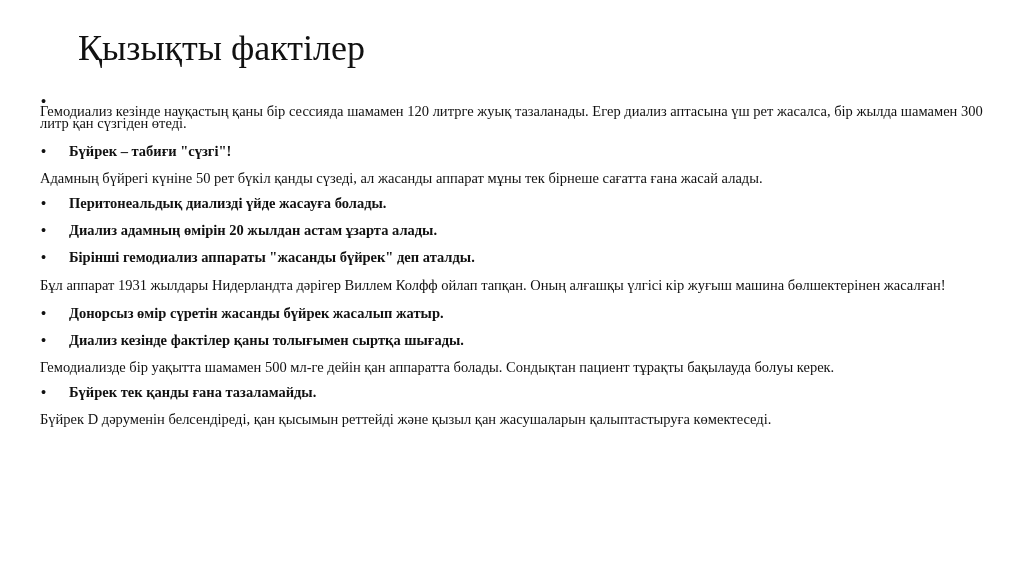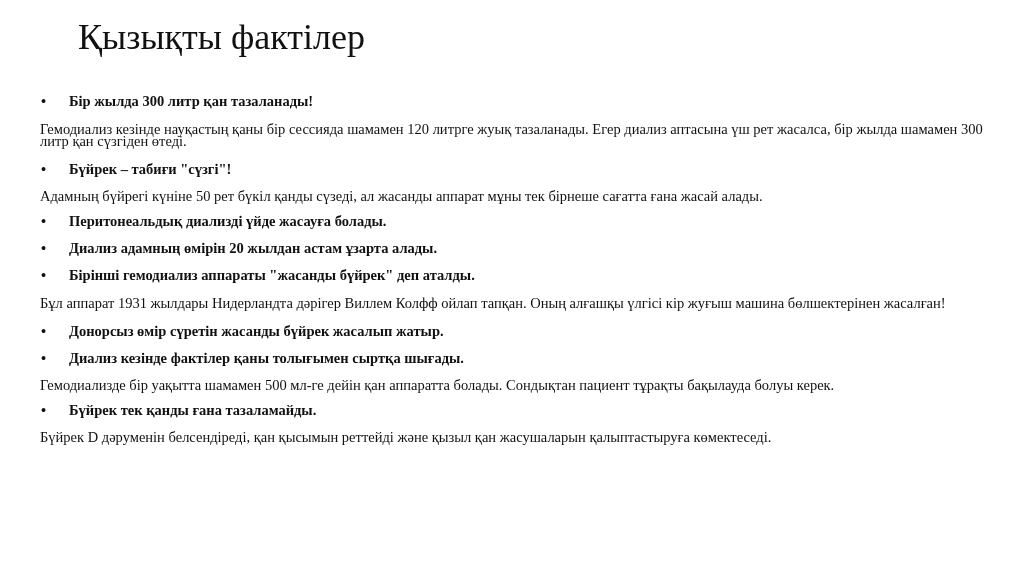--- a/index.html
+++ b/index.html
@@ -1,36 +1,35 @@
 <!DOCTYPE html>
 <html><head>
   <meta charset="utf-8">
   <style>
     html, body { margin: 0; padding: 0; background: #ffffff; }
     body { width: 1024px; height: 574px; overflow: hidden; position: relative;
            font-family: "Liberation Serif", "DejaVu Serif", serif; color: #111111; }
-    .title { position: absolute; left: 78px; top: 15px; font-size: 36px; line-height: 44px;
+    .title { position: absolute; left: 78px; top: 26px; font-size: 36px; line-height: 44px;
              font-weight: normal; margin: 0; color: #111; }
     .content { position: absolute; left: 40px; top: 92px; width: 960px; }
     .bullet { position: relative; padding-left: 29px; font-weight: bold; font-size: 14.5px;
               line-height: 18px; margin: 0 0 9px 0; }
     .bullet .dot { position: absolute; left: 1px; top: 0; }
     .para { font-size: 14.5px; line-height: 12px; margin: 8px 0 13px 0; padding-top: 4px; }
     .para.single { line-height: 18px; padding-top: 0; margin-bottom: 7px; }
   </style>
 </head>
 <body>
 
 <h1 class="title">Қызықты фактілер</h1>
 
 <div class="content">
 
   <div class="bullet">
     <span class="dot">•</span>
-    <span>Бір жылда 300 литр қан тазаланады!</span>
   </div>
   <p class="para">Гемодиализ кезінде науқастың қаны бір сессияда шамамен 120 литрге жуық тазаланады. Егер диализ аптасына үш рет жасалса, бір жылда шамамен 300 литр қан сүзгіден өтеді.</p>
 
   <div class="bullet">
     <span class="dot">•</span>
     <span>Бүйрек – табиғи "сүзгі"!</span>
   </div>
   <p class="para single">Адамның бүйрегі күніне 50 рет бүкіл қанды сүзеді, ал жасанды аппарат мұны тек бірнеше сағатта ғана жасай алады.</p>
 
   <div class="bullet">

